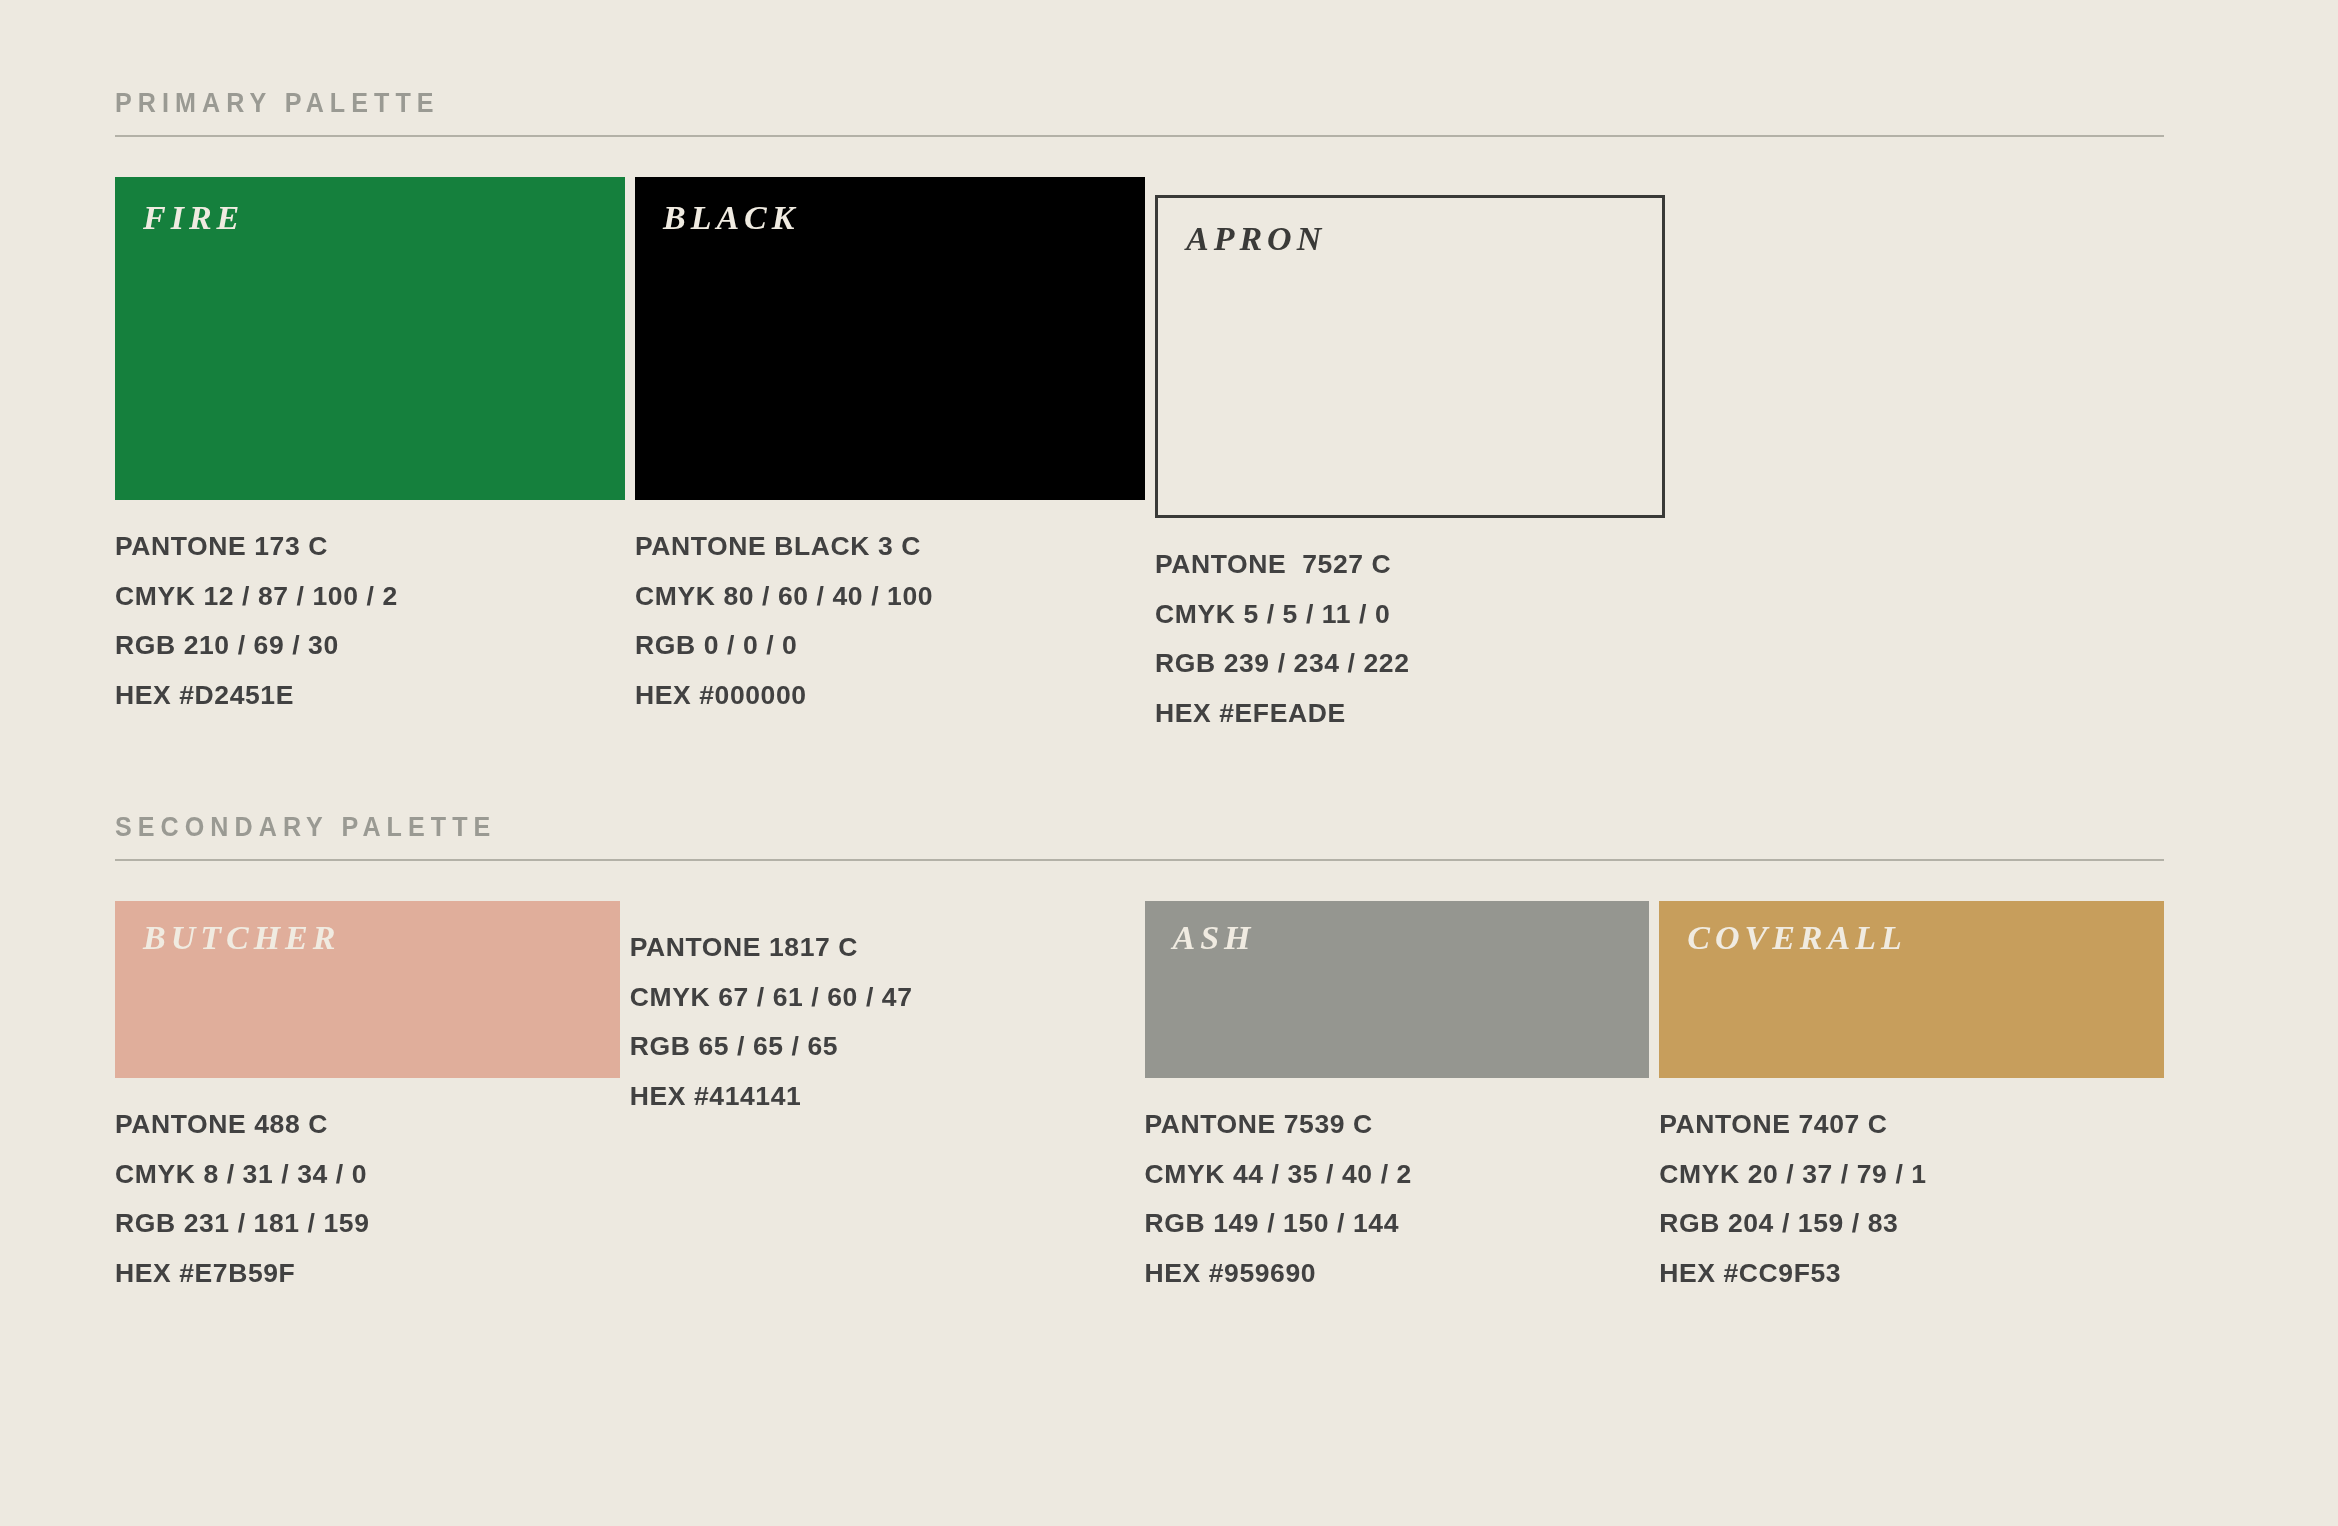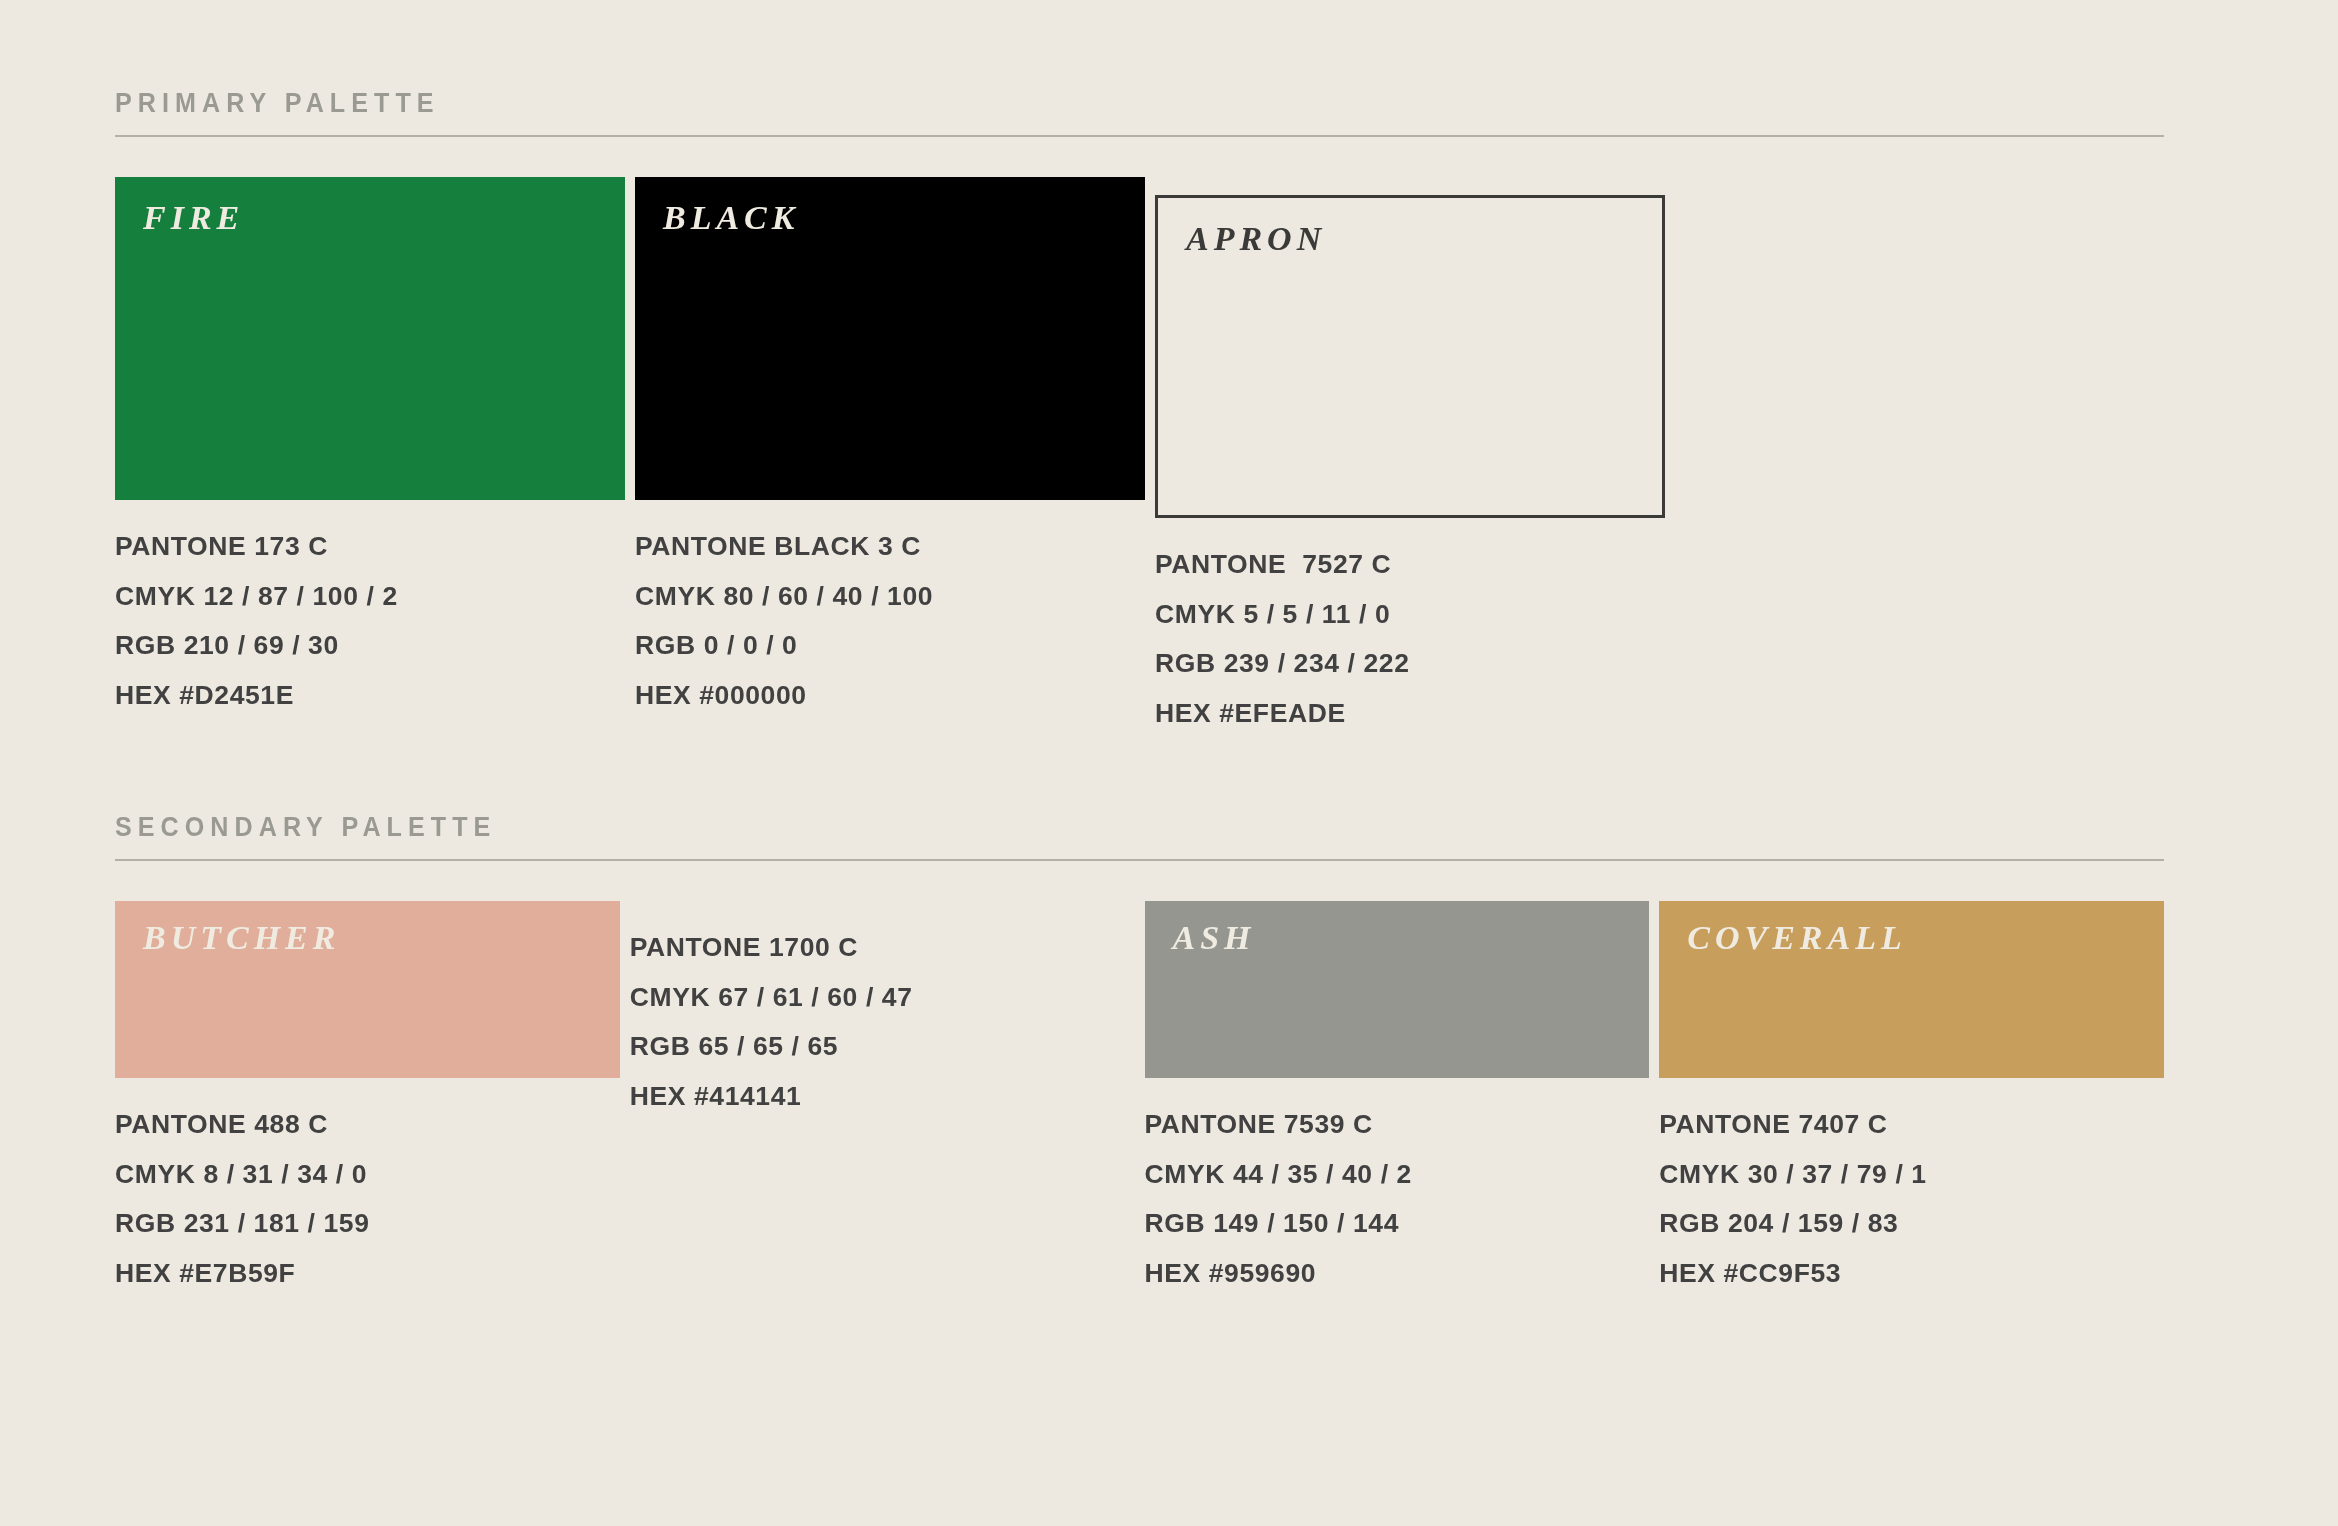--- a/index.html
+++ b/index.html
@@ -164,21 +164,21 @@
         <div class="spec">
           <div class="spec-line">PANTONE 488 C</div>
           <div class="spec-line">CMYK 8 / 31 / 34 / 0</div>
           <div class="spec-line">RGB 231 / 181 / 159</div>
           <div class="spec-line">HEX #E7B59F</div>
         </div>
       </div>
 
       <div class="swatch-col secondary">
         <div class="spec">
-          <div class="spec-line">PANTONE 1700 C</div>
+          <div class="spec-line">PANTONE 1817 C</div>
           <div class="spec-line">CMYK 67 / 61 / 60 / 47</div>
           <div class="spec-line">RGB 65 / 65 / 65</div>
           <div class="spec-line">HEX #414141</div>
         </div>
       </div>
 
       <div class="swatch-col secondary">
         <div class="chip secondary" id="chip-ash" style="background: rgb(149, 150, 144);">
           <div class="chip-label" id="label-ash" style="color: rgb(240, 235, 225);">ASH</div>
         </div>
@@ -189,21 +189,21 @@
           <div class="spec-line">HEX #959690</div>
         </div>
       </div>
 
       <div class="swatch-col secondary">
         <div class="chip secondary" id="chip-coverall" style="background: rgb(199, 158, 92);">
           <div class="chip-label" id="label-coverall" style="color: rgb(240, 235, 225);">COVERALL</div>
         </div>
         <div class="spec">
           <div class="spec-line">PANTONE 7407 C</div>
-          <div class="spec-line">CMYK 30 / 37 / 79 / 1</div>
+          <div class="spec-line">CMYK 20 / 37 / 79 / 1</div>
           <div class="spec-line">RGB 204 / 159 / 83</div>
           <div class="spec-line">HEX #CC9F53</div>
         </div>
       </div>
 
     </div>
   </div>
 
 </div>
 

